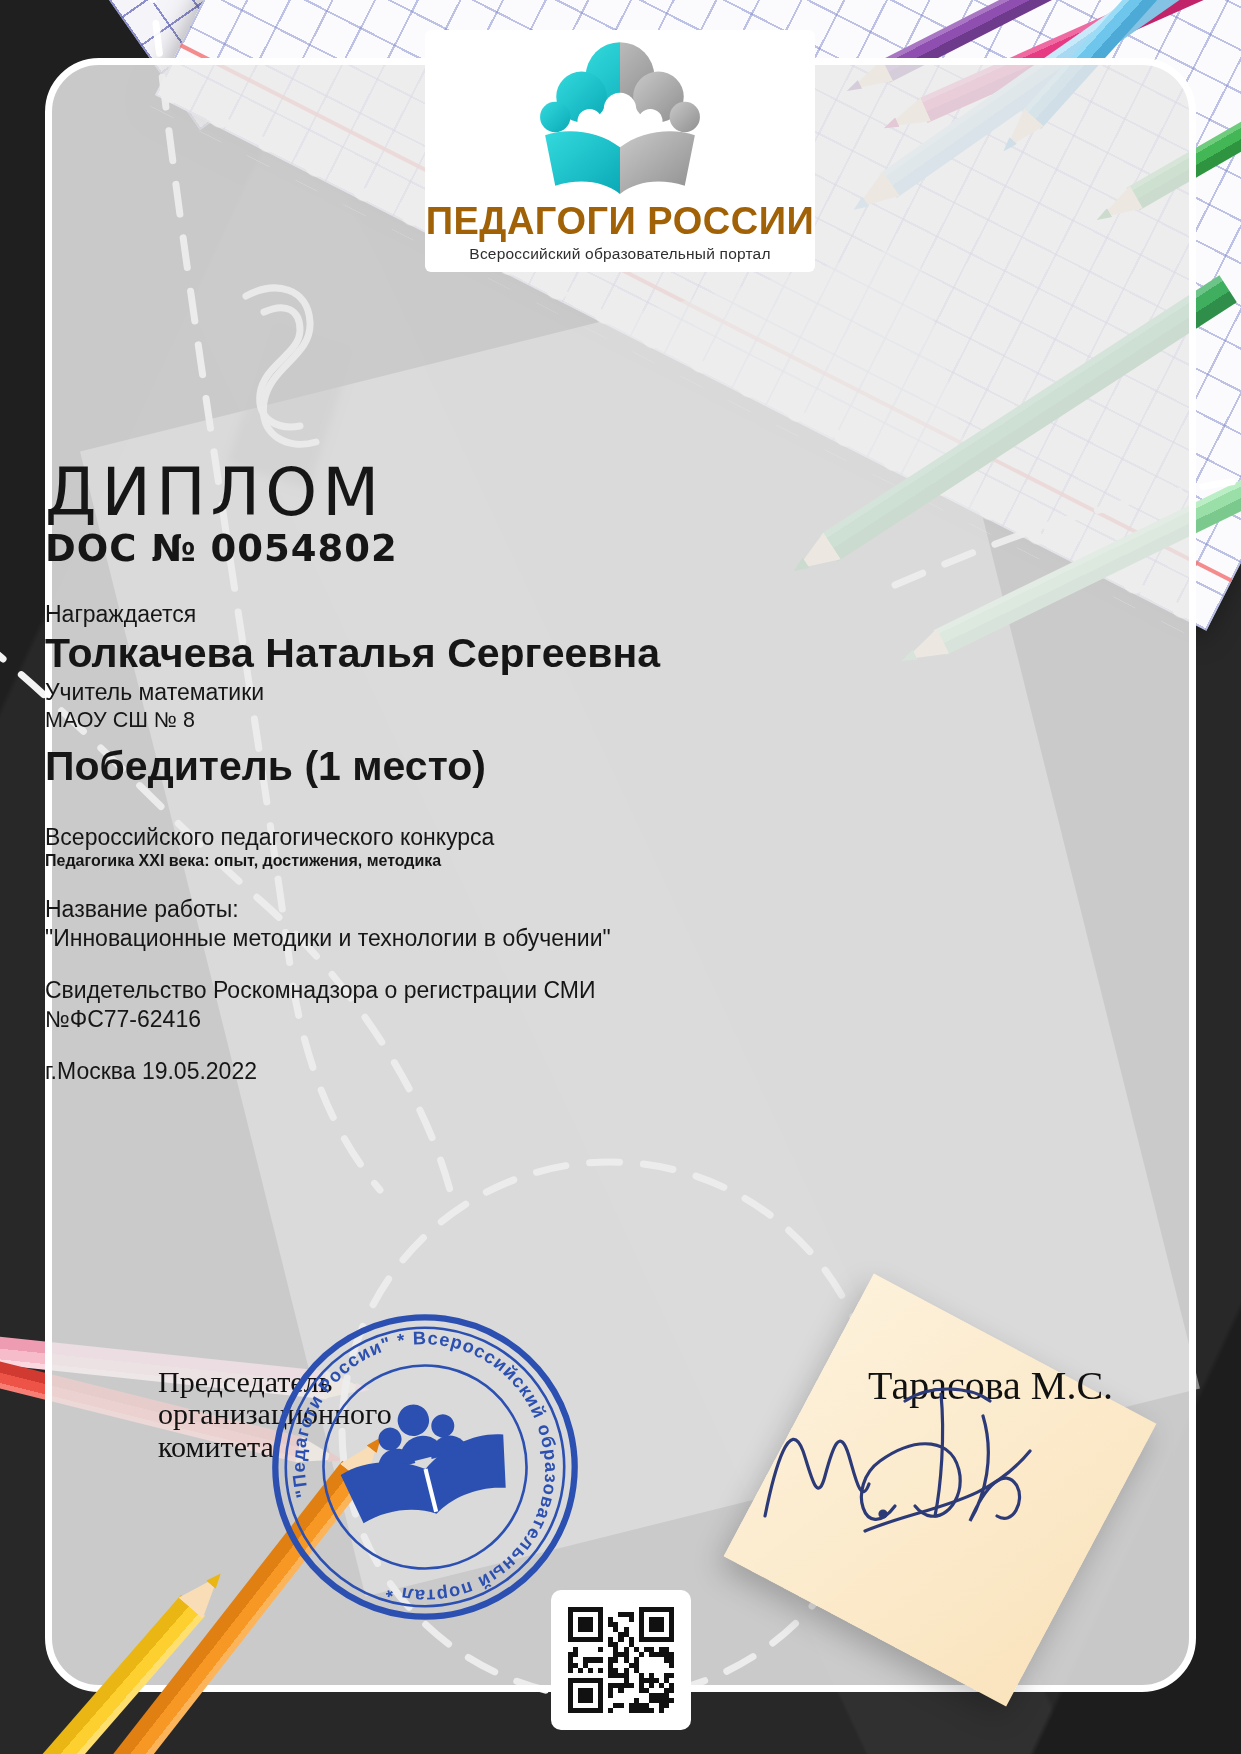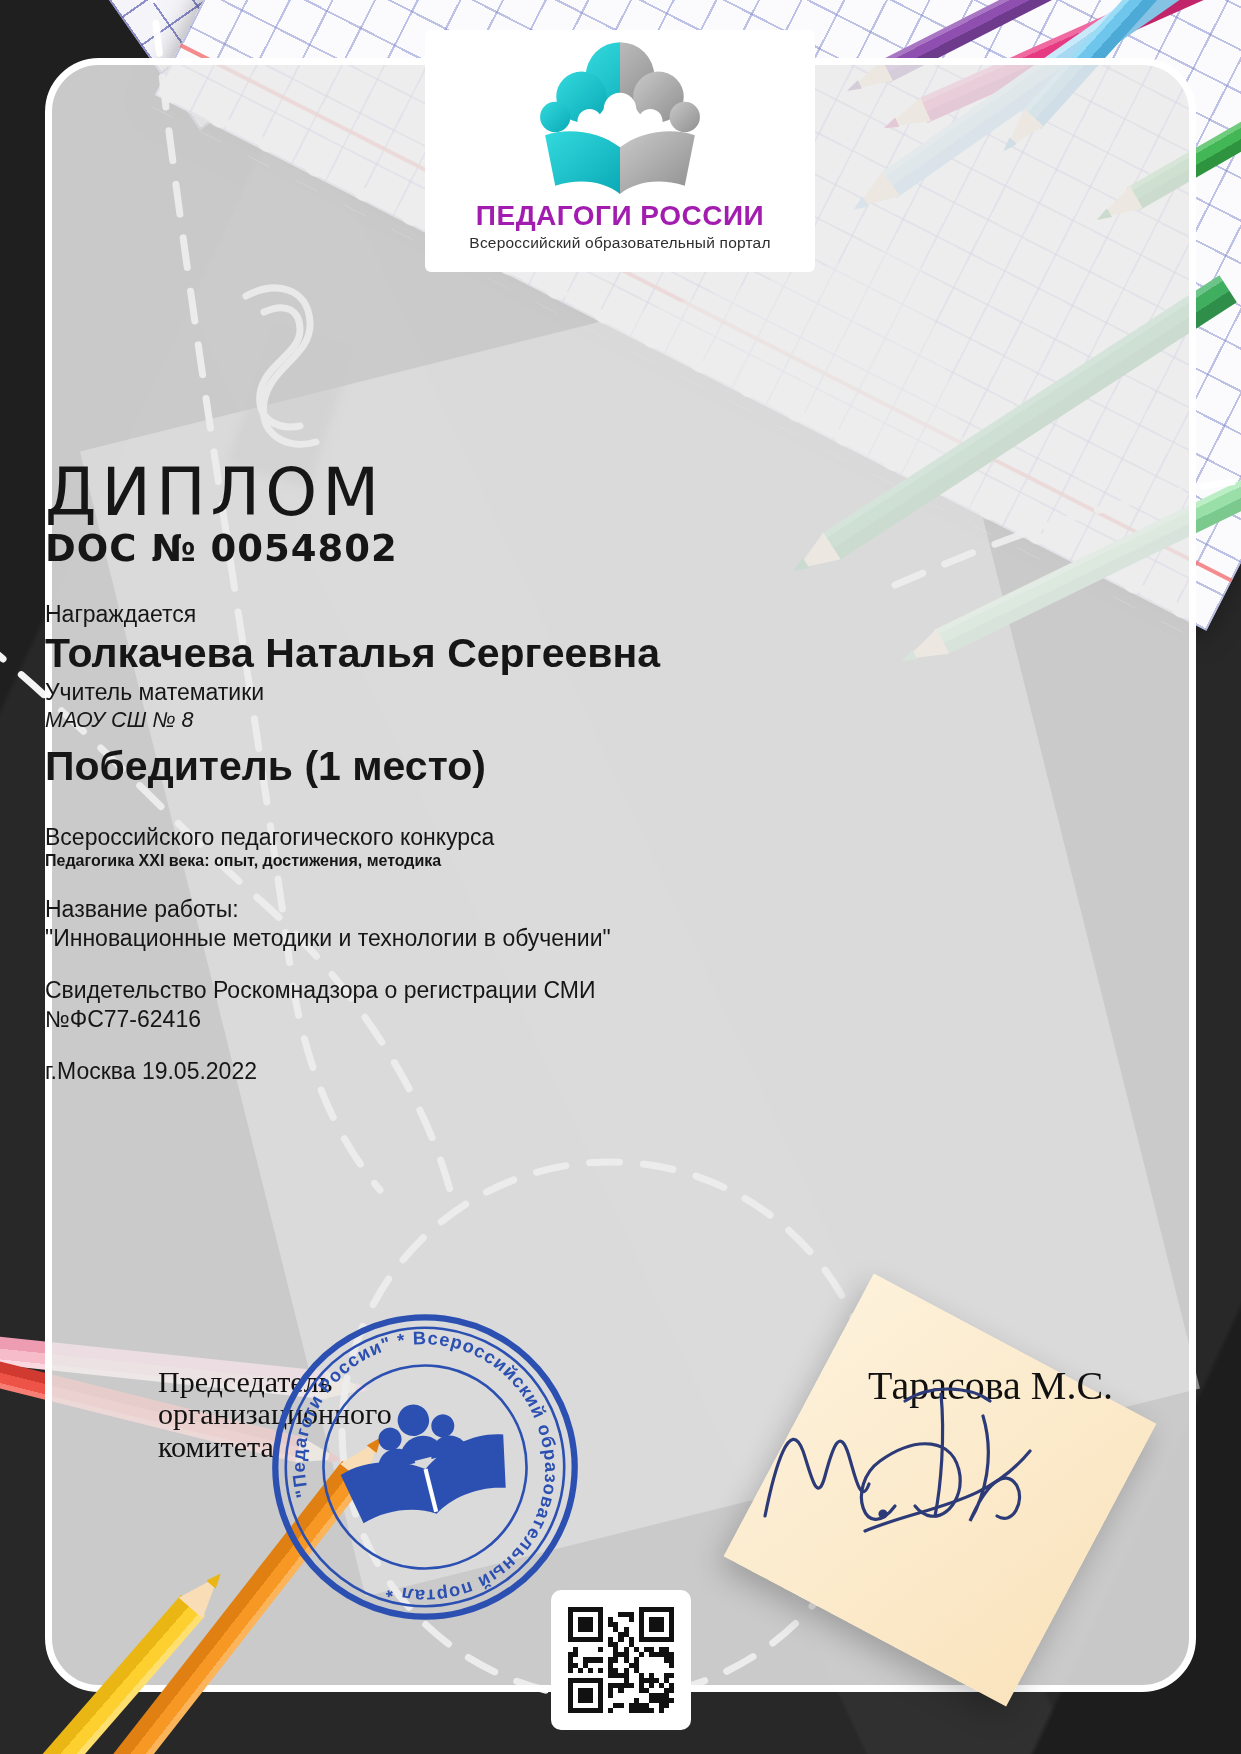--- a/index.html
+++ b/index.html
@@ -42,30 +42,30 @@
   .pencil .lead{position:absolute;left:2px;width:15px;top:30%;bottom:30%;background:var(--cd);
     clip-path:polygon(0 50%,100% 0,100% 100%);}
   
   .dashes{position:absolute;inset:0;z-index:3;pointer-events:none;}
   
   .panel{position:absolute;left:45px;top:58px;width:1151px;height:1634px;box-sizing:border-box;
     border:7px solid #ffffff;border-radius:54px;background:rgba(234,234,234,.84);z-index:4;}
   
   .logo-box{position:absolute;left:425px;top:30px;width:390px;height:242px;background:#fff;
     border-radius:6px;z-index:6;display:flex;flex-direction:column;align-items:center;}
-  .logo-title{font-size:28px;font-weight:700;letter-spacing:.5px;color:#a21caf;margin-top:-2px;}
+  .logo-title{font-size:38px;font-weight:700;letter-spacing:.5px;color:#a16207;margin-top:-2px;}
   .logo-sub{font-size:15.5px;color:#2e2e2e;letter-spacing:.2px;margin-top:2px;}
   .text-col{position:absolute;left:45px;top:458px;width:1151px;text-align:left;color:#161616;z-index:6;}
   .text-col p{margin:0;}
   .t-title{font-family:"DejaVu Sans",sans-serif;font-size:66px;letter-spacing:5px;line-height:1.05;}
   .t-doc{font-family:"DejaVu Sans",sans-serif;font-size:37px;font-weight:700;letter-spacing:1px;margin-top:6px;}
   .grp{margin-top:24px;}
   .g1{margin-top:30px;}
   .ln{font-size:23px;line-height:1.24;}
-  .sm{font-size:21.5px;line-height:1.26;font-style:italic;}
+  .sm{font-size:21.5px;line-height:1.26;}
   .big{font-size:41px;font-weight:700;line-height:1.2;margin-top:2px;}
   .mbold{font-size:16px;font-weight:700;line-height:1.24;}
   .chairman{position:absolute;left:158px;top:1366px;width:320px;z-index:6;
     font-family:"Liberation Serif","DejaVu Serif",serif;font-size:30px;line-height:1.08;color:#111;}
   .signer-name{position:absolute;left:868px;top:1362px;z-index:6;
     font-family:"Liberation Serif","DejaVu Serif",serif;font-size:40px;color:#111;}
   .note{position:absolute;left:780px;top:1330px;width:320px;height:320px;transform:rotate(28deg);
     background:linear-gradient(115deg,#fdf1da 0%,#fae4be 100%);box-shadow:0 12px 30px rgba(0,0,0,.22);z-index:5;}
   .stamp{position:absolute;left:268px;top:1310px;width:314px;height:314px;transform:rotate(-14deg);z-index:7;}
   .signature{position:absolute;left:745px;top:1356px;z-index:8;}

